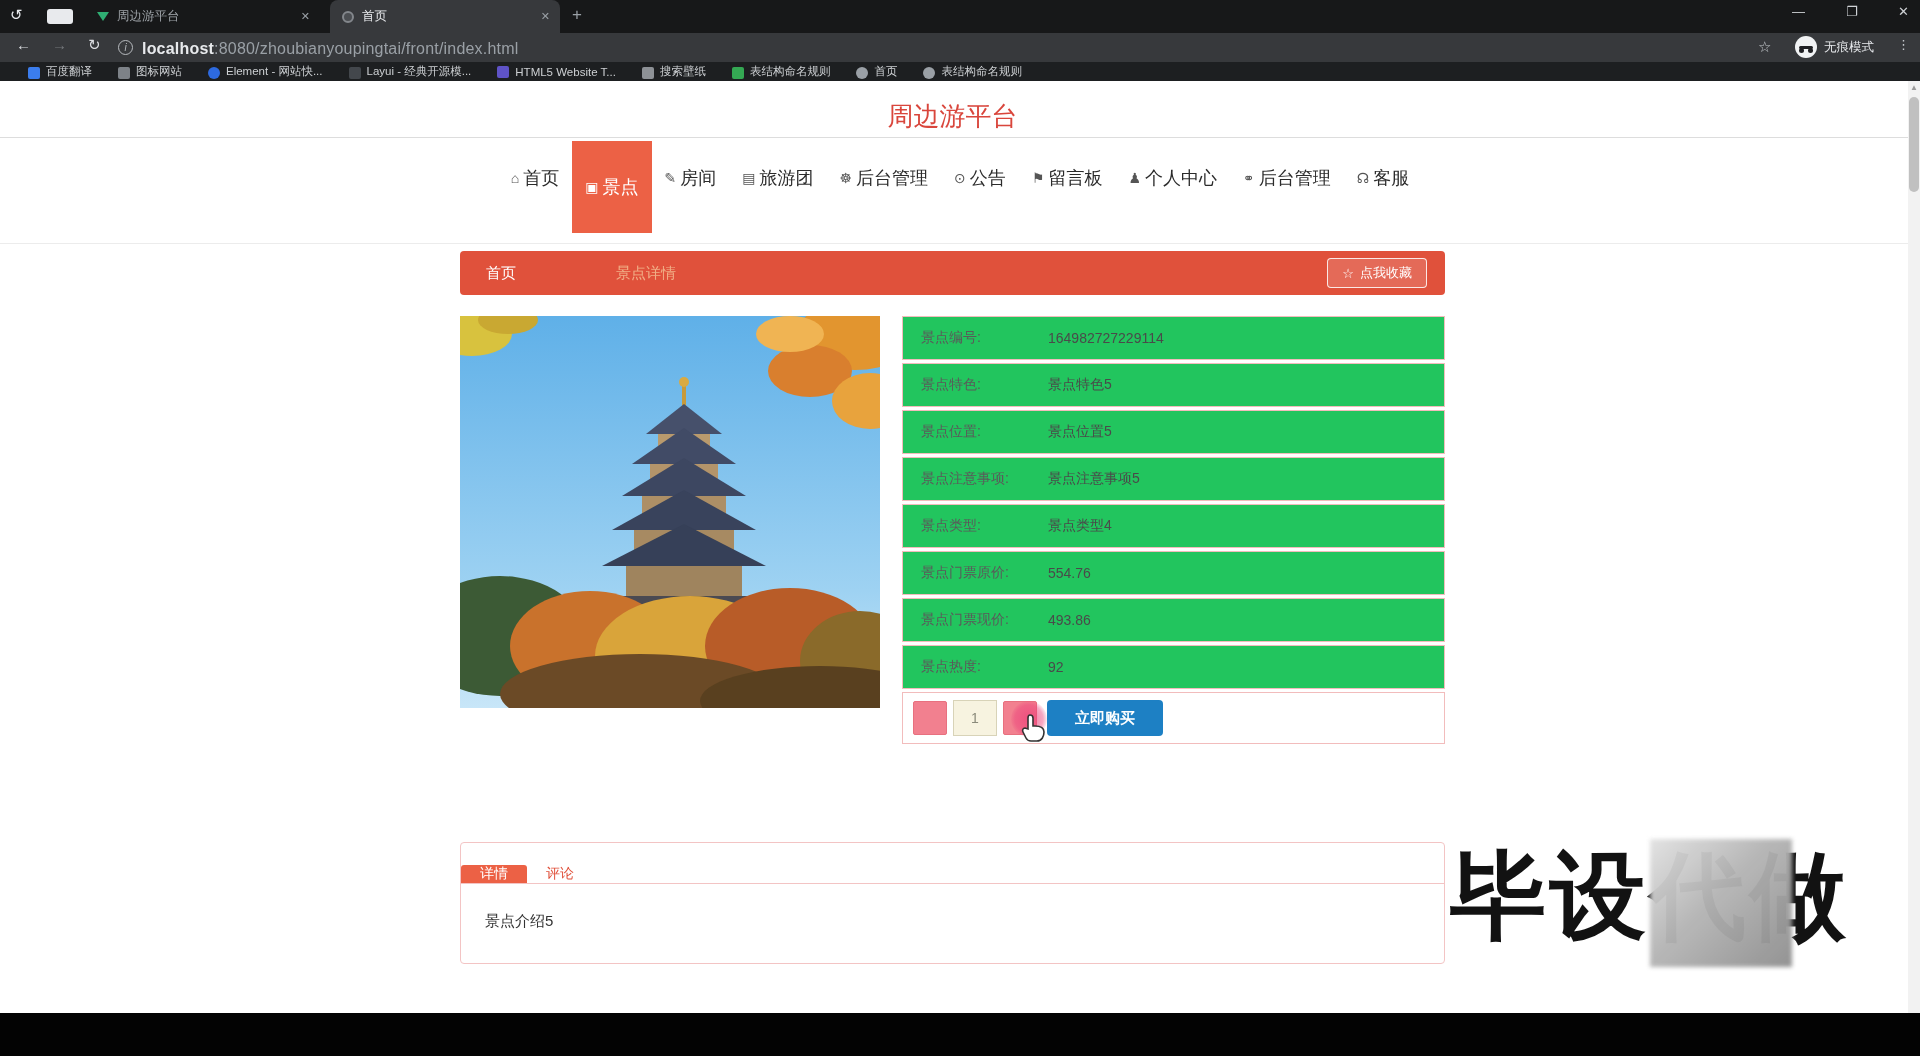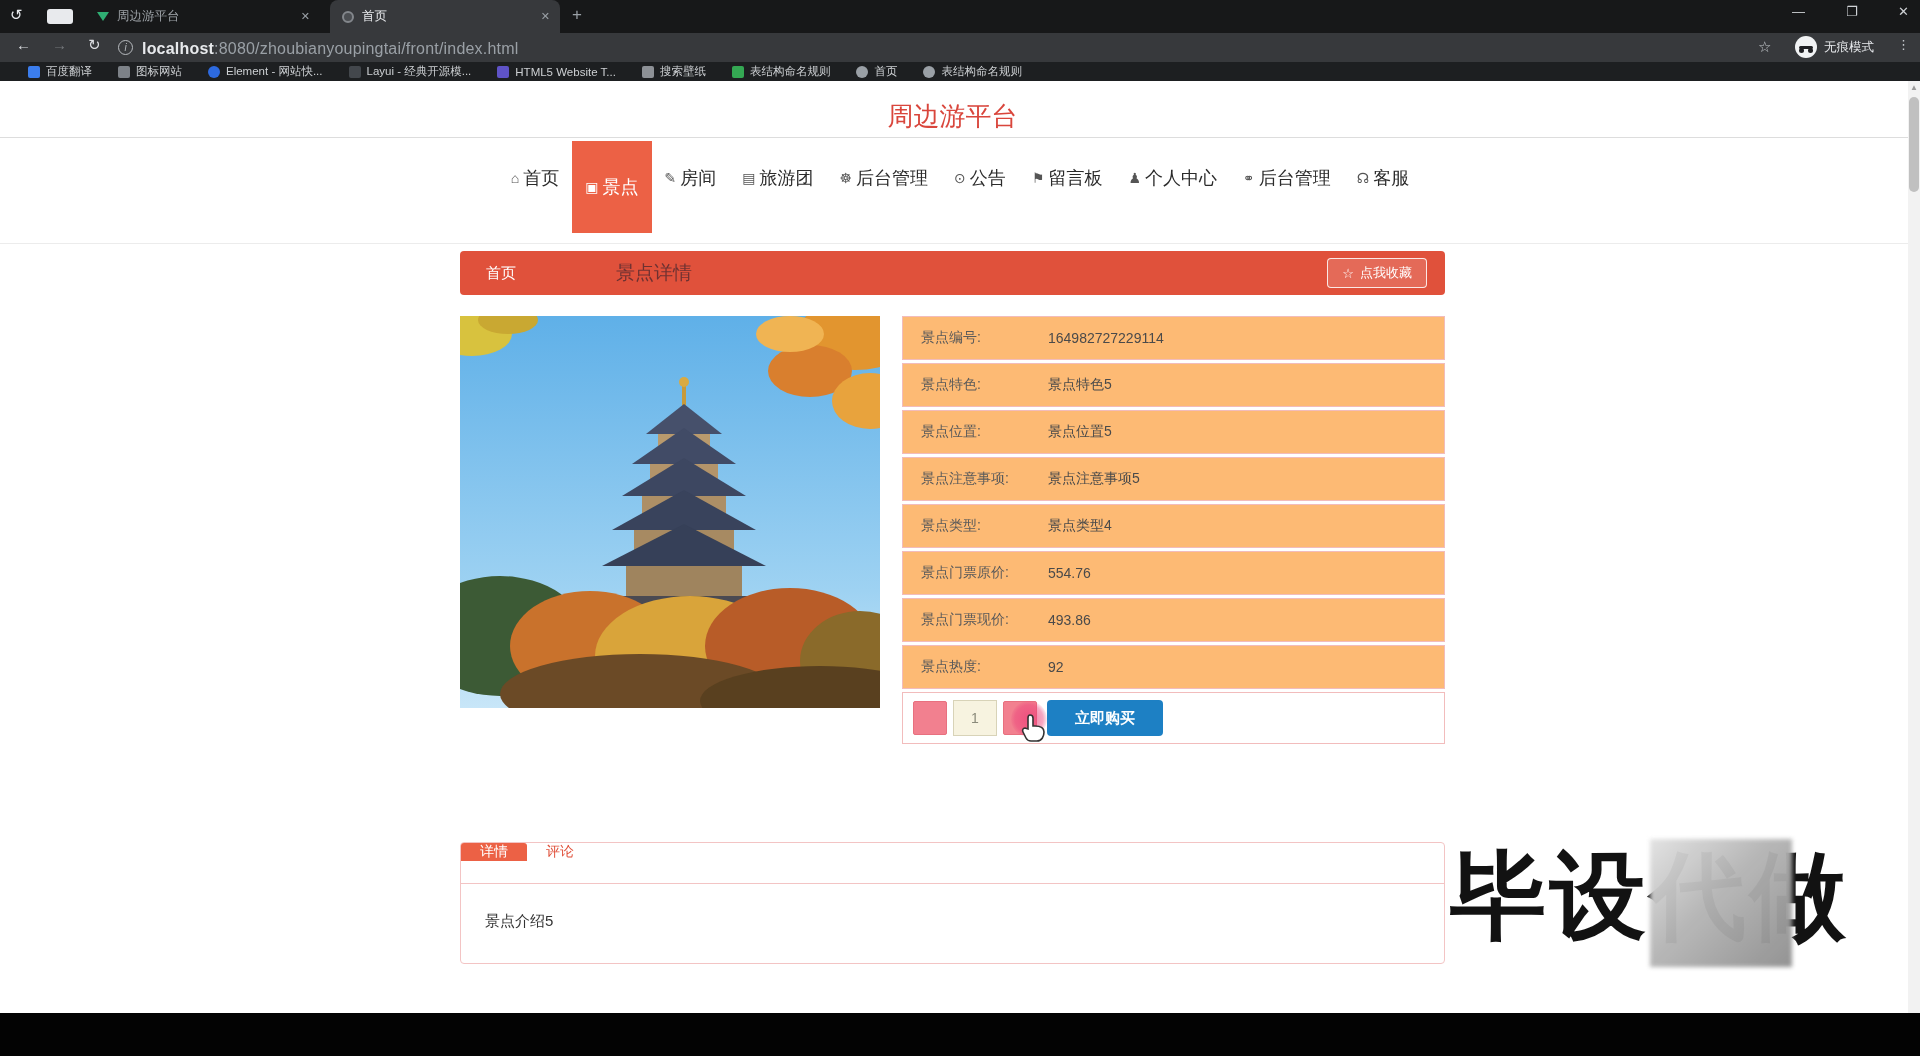--- a/index.html
+++ b/index.html
@@ -27,63 +27,63 @@
     color:#b7bbbf; font-size:10px; text-align:center; line-height:13px; font-style:italic; }
   #url-text { position:absolute; left:142px; top:7px; font-size:16px; color:#e8eaed; letter-spacing:.2px; }
   #url-text .dim { color:#9aa0a6; }
   #star-icon { position:absolute; left:1758px; top:5px; color:#c3c7cb; font-size:15px; }
   #incog-badge { position:absolute; left:1795px; top:3px; display:flex; align-items:center; gap:7px; color:#e8eaed; font-size:12.5px; }
   #incog-circle { width:22px; height:22px; border-radius:50%; background:#f1f3f4; position:relative; }
   #incog-circle:before { content:""; position:absolute; left:4px; top:10px; width:14px; height:3px; background:#202124; border-radius:2px; }
   #incog-circle:after { content:""; position:absolute; left:4px; top:12px; width:5px; height:5px; border-radius:50%; background:#202124; box-shadow:9px 0 0 #202124; }
   #menu-dots { position:absolute; left:1897px; top:4px; color:#c3c7cb; font-size:13px; letter-spacing:0; }
   #bookmarksbar { position:absolute; left:0; top:62px; width:1920px; height:19px; background:#1d1f21; display:flex; align-items:center; gap:26px; padding-left:28px; }
-  .bm { display:flex; align-items:center; gap:6px; color:#cdd0d3; font-size:11.5px; white-space:nowrap; }
+  .bm { display:flex; align-items:flex-end; gap:6px; color:#cdd0d3; font-size:11.5px; white-space:nowrap; }
   .bm-ic { width:12px; height:12px; border-radius:2px; flex:0 0 12px; }
   .bm-ic.round { border-radius:50%; }
 
   
   #page { position:absolute; left:0; top:81px; width:1920px; height:932px; background:#fff; }
   #site-title { position:absolute; left:460px; top:18px; width:985px; text-align:center; font-size:26px; color:#d9463c; }
   #hdr-line { position:absolute; left:0; top:56px; width:1920px; height:1px; background:#ddd; }
   #nav-line { position:absolute; left:0; top:162px; width:1920px; height:1px; background:#ececec; }
   #mainnav { position:absolute; left:0; top:60px; width:1920px; height:102px; display:flex; justify-content:center; align-items:flex-start; }
   .nav-item { height:74px; display:flex; align-items:center; gap:4px; padding:0 13px; font-size:18px; color:#2b2b2b; cursor:pointer; }
   .nav-item .glyph { font-size:14px; color:#555; }
   .nav-item.active { background:#ec6145; color:#fff; height:92px; }
   .nav-item.active .glyph { color:#fff; }
 
   #breadcrumb { position:absolute; left:460px; top:170px; width:985px; height:44px; background:#e0513b; border-radius:4px;
     display:flex; align-items:center; }
   #bc-home { color:#fff; font-size:15px; margin-left:26px; }
-  #bc-current { color:#0f172a; opacity:.55; font-size:19px; margin-left:100px; }
+  #bc-current { color:#fef9c3; opacity:.55; font-size:15px; margin-left:100px; }
   #fav-btn { position:absolute; right:18px; top:7px; height:30px; padding:0 14px; border:1px solid rgba(255,255,255,.85);
     border-radius:4px; background:rgba(255,255,255,.15); color:#fff; font-size:13px; display:flex; align-items:center; gap:6px; }
 
   #scenic-photo { position:absolute; left:460px; top:235px; width:420px; height:392px; overflow:hidden; }
 
   #detail-panel { position:absolute; left:902px; top:235px; width:543px; }
   #detail-title { height:44px; border:1px solid #e89f9f; display:flex; align-items:center; justify-content:center;
     font-size:17px; font-weight:bold; color:#333; margin-bottom:3px; }
-  .drow { height:44px; border:1px solid #f2bcbc; margin-bottom:3px; display:flex; align-items:center; background:#fdba74; }
+  .drow { height:44px; border:1px solid #f2bcbc; margin-bottom:3px; display:flex; align-items:center; background:#22c55e; }
   .drow .lbl { width:145px; padding-left:18px; font-size:14px; color:#5a5a5a; }
   .drow .val { font-size:14px; color:#4a4a4a; }
   #buy-row { height:52px; border:1px solid #f2bcbc; display:flex; align-items:center; padding-left:10px; position:relative; }
   .qty-btn { width:34px; height:34px; background:#f2808f; border:1px solid #e8707f; border-radius:2px; }
   #qty-input { width:44px; height:36px; margin-left:6px; background:#f7f3e0; border:1px solid #d8d3b8; text-align:center;
     font-size:14px; color:#8a8a7a; }
   #qty-plus { margin-left:6px; }
   #buy-btn { margin-left:10px; height:36px; padding:0 28px; background:#1d80c4; border:none; border-radius:4px;
     color:#fff; font-size:15px; font-weight:bold; }
   #click-fx { position:absolute; left:108px; top:8px; width:36px; height:36px; border-radius:50%;
     background:radial-gradient(circle,rgba(236,64,122,.75) 0%,rgba(236,64,122,.45) 55%,rgba(236,64,122,0) 75%); }
   #cursor-hand { position:absolute; left:118px; top:20px; }
 
   #tabs-box { position:absolute; left:460px; top:761px; width:985px; height:122px; border:1px solid #f3c4c4; border-radius:4px; background:#fff; }
-  #tabs-row { height:41px; display:flex; align-items:flex-start; border-bottom:1px solid #f3c4c4; }
+  #tabs-row { height:41px; display:flex; align-items:flex-end; border-bottom:1px solid #f3c4c4; }
   #tab-detail { width:66px; background:#ec6145; color:#fff; font-size:14px; display:flex; align-items:center; justify-content:center; border-radius:3px 3px 0 0; }
   #tab-comment { width:66px; color:#e0513b; font-size:14px; display:flex; align-items:center; justify-content:center; }
   #tab-content { padding:28px 0 0 24px; font-size:15px; color:#333; }
 
   #watermark { position:absolute; left:1450px; top:752px; width:420px; height:150px; }
   #wm-text { font-size:96px; font-weight:900; color:#121212; letter-spacing:4px; white-space:nowrap;
     text-shadow:0 0 3px #fff,0 0 8px #fff; font-family:"DejaVu Sans","Liberation Sans",sans-serif; }
   #wm-blur { position:absolute; left:200px; top:6px; width:142px; height:128px;
     background:linear-gradient(135deg,#e2e2e2 0%,#b5b5b5 45%,#8f8f8f 100%); filter:blur(2px); opacity:.96; }
 

